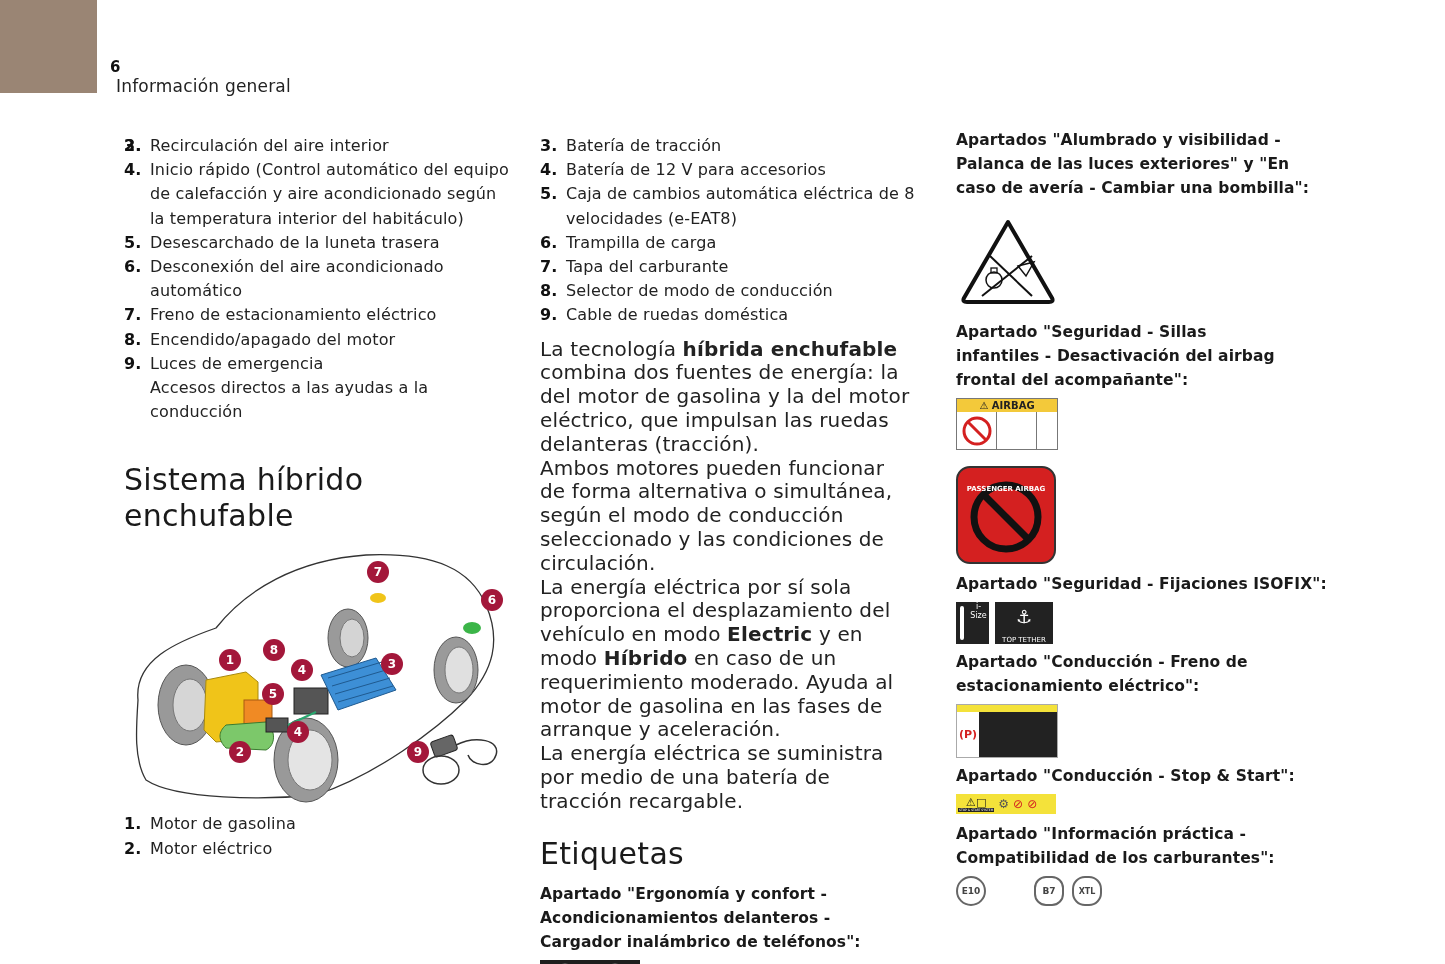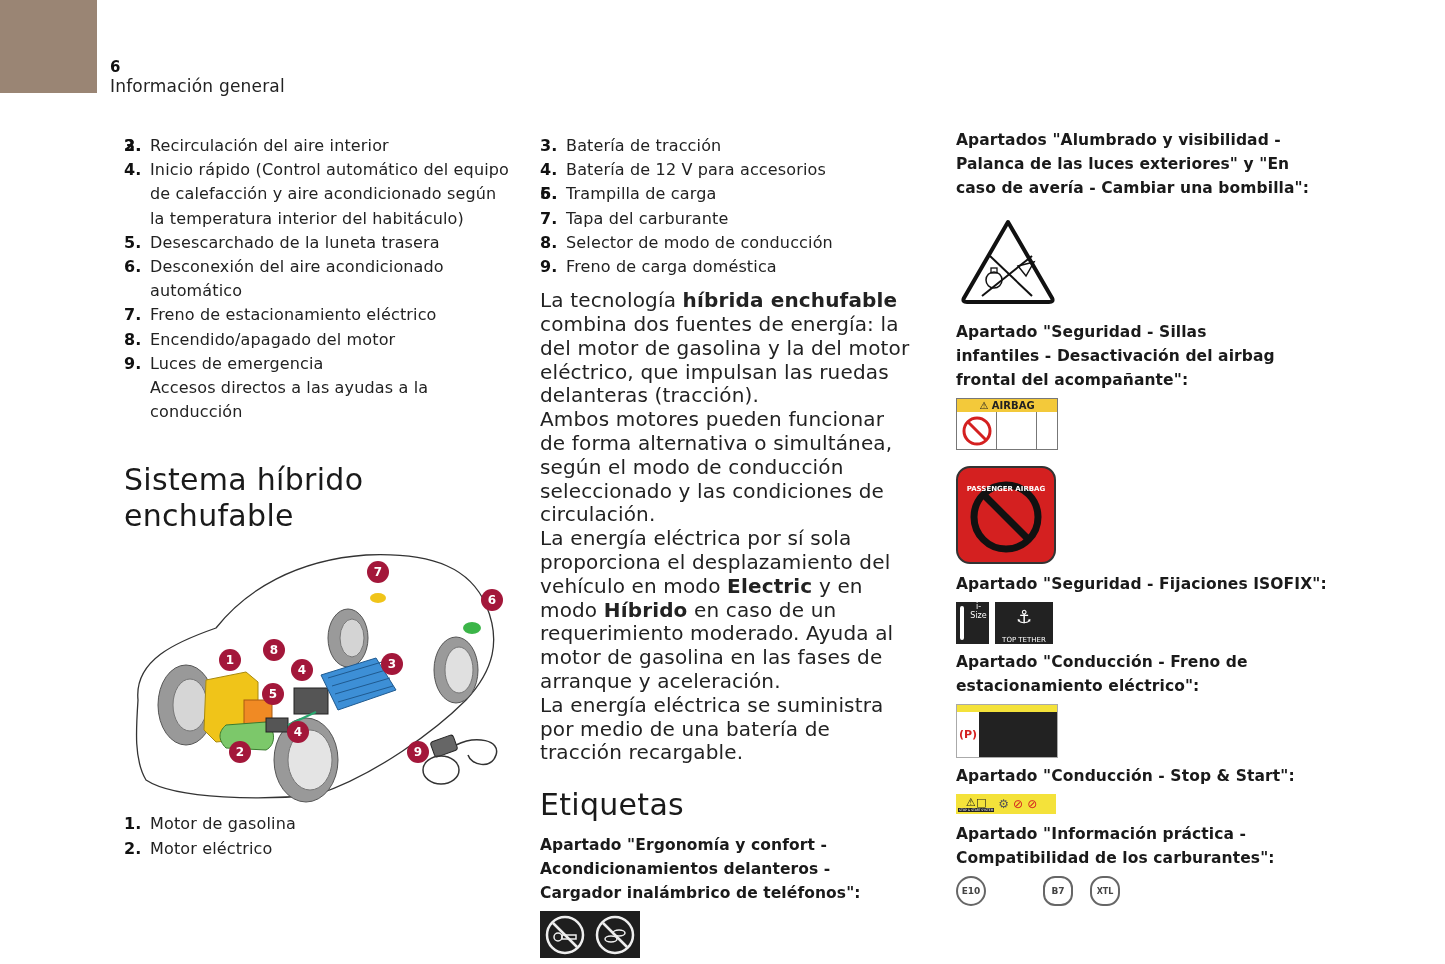--- a/index.html
+++ b/index.html
@@ -1,20 +1,20 @@
 <!DOCTYPE html>
 <html><head>
 <meta charset="utf-8">
 <style>
   html, body { margin:0; padding:0; }
   body { width:1445px; height:964px; background:#ffffff; position:relative; overflow:hidden;
          font-family:"DejaVu Sans", sans-serif; color:#1a1a1a; }
   .corner { position:absolute; left:0; top:0; width:97px; height:93px; background:#9a8574; }
   .pagenum { position:absolute; left:110px; top:58px; font-size:15px; font-weight:bold; color:#111; }
-  .chapter { position:absolute; left:110px; top:76px; font-size:17px; color:#222; letter-spacing:0.2px; }
+  .chapter { position:absolute; left:116px; top:76px; font-size:17px; color:#222; letter-spacing:0.2px; }
 
   .col { position:absolute; top:134px; }
   .col1 { left:124px; width:390px; }
   .col2 { left:540px; width:375px; }
   .col3 { left:956px; width:400px; top:128px; }
 
   ol.items { list-style:none; margin:0; padding:0; }
   ol.items li { position:relative; padding-left:26px; font-size:16px; line-height:24.2px; color:#222; letter-spacing:0.15px; }
   ol.items li .num { position:absolute; left:0; top:0; font-weight:bold; color:#111; }
   ol.items li .sub { display:block; }
@@ -113,25 +113,25 @@
   <ol class="items" style="margin-top:2px;">
     <li><span class="num">1.</span><span>Motor de gasolina</span></li>
     <li><span class="num">2.</span><span>Motor eléctrico</span></li>
   </ol>
 </div>
 
 <div class="col col2">
   <ol class="items">
     <li><span class="num">3.</span><span>Batería de tracción</span></li>
     <li><span class="num">4.</span><span>Batería de 12 V para accesorios</span></li>
-    <li><span class="num">5.</span></li>
+    <li><span class="num">5.</span><span>Caja de cambios automática eléctrica de 8 velocidades (e-EAT8)</span></li>
     <li><span class="num">6.</span><span>Trampilla de carga</span></li>
     <li><span class="num">7.</span><span>Tapa del carburante</span></li>
     <li><span class="num">8.</span><span>Selector de modo de conducción</span></li>
-    <li><span class="num">9.</span><span>Freno de carga doméstica</span></li>
+    <li><span class="num">9.</span><span>Cable de ruedas doméstica</span></li>
   </ol>
 
   <div style="margin-top:10px;">
     <p class="body"><span>La tecnología </span><b>híbrida enchufable</b><span> combina dos fuentes de energía: la del motor de gasolina y la del motor eléctrico, que impulsan las ruedas delanteras (tracción).</span></p>
     <p class="body">Ambos motores pueden funcionar de forma alternativa o simultánea, según el modo de conducción seleccionado y las condiciones de circulación.</p>
     <p class="body"><span>La energía eléctrica por sí sola proporciona el desplazamiento del vehículo en modo </span><b>Electric</b><span> y en modo </span><b>Híbrido</b><span> en caso de un requerimiento moderado. Ayuda al motor de gasolina en las fases de arranque y aceleración.</span></p>
     <p class="body">La energía eléctrica se suministra por medio de una batería de tracción recargable.</p>
   </div>
 
   <h2 style="margin-top:22px;">Etiquetas</h2>
@@ -211,18 +211,18 @@
     <div style="display:flex; flex-direction:column; align-items:center;">
       <span style="font-size:11px; line-height:11px;">⚠□</span>
       <span style="background:#222; color:#fff; font-size:3px; line-height:4px; padding:0 1px;">STOP &amp; START SYSTEM</span>
     </div>
     <span style="font-size:12px; color:#555;">⚙</span>
     <span style="font-size:12px; color:#d42020;">⊘</span>
     <span style="font-size:12px; color:#d42020;">⊘</span>
   </div>
 
   <p class="lbl" style="margin-top:8px; width:400px;">Apartado "Información práctica - Compatibilidad de los carburantes":</p>
-  <div class="icons-row" style="margin-top:6px; gap:17px;">
+  <div class="icons-row" style="margin-top:6px; gap:8px;">
     <div style="width:26px; height:26px; border:2px solid #666; border-radius:50%; font-size:9px; font-weight:bold; display:flex; align-items:center; justify-content:center; color:#444;">E10</div>
     <div style="width:26px; height:26px; border:2px solid #666; border-radius:12px; font-size:9px; font-weight:bold; display:flex; align-items:center; justify-content:center; color:#444;margin-left:40px;">B7</div>
     <div style="width:26px; height:26px; border:2px solid #666; border-radius:13px; font-size:8px; font-weight:bold; display:flex; align-items:center; justify-content:center; color:#444;">XTL</div>
   </div>
 </div>
 
 </body></html>

